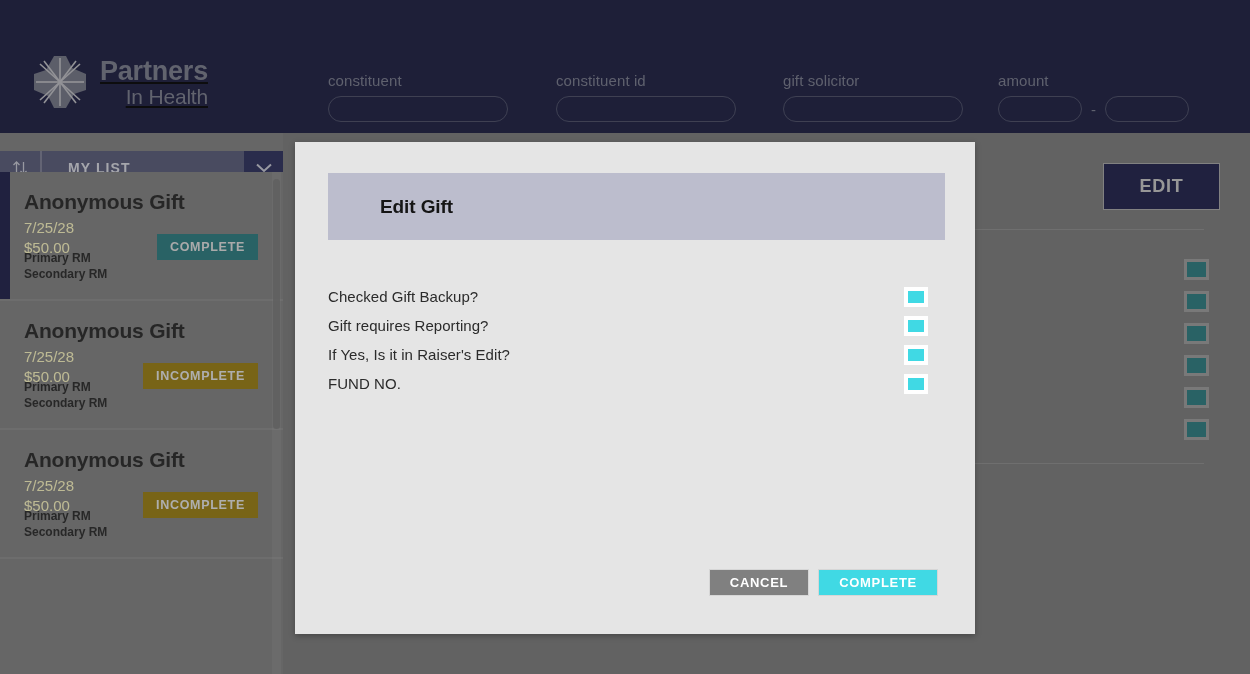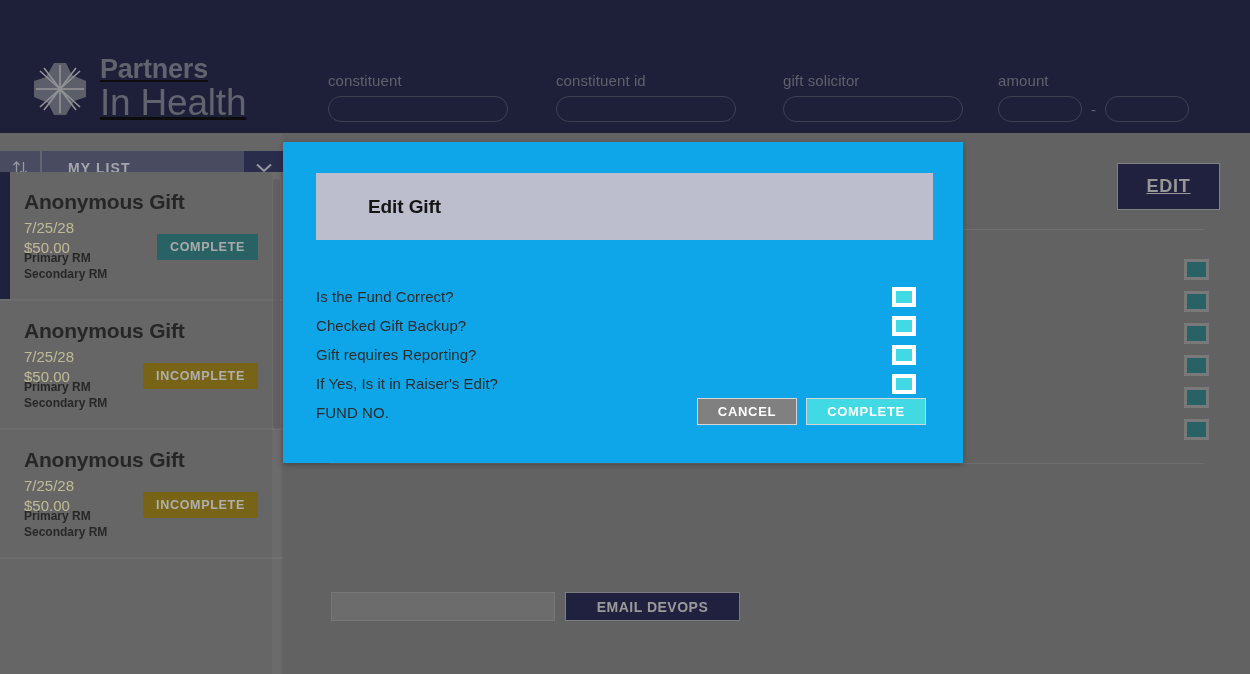--- a/index.html
+++ b/index.html
@@ -47,25 +47,26 @@
     flex-direction: column;
     line-height: 1.0;
   }
   .brand-line1 {
     font-size: 27px;
     font-weight: bold;
     color: #9396a8;
     letter-spacing: -0.2px;
   }
   .brand-line2 {
-    font-size: 37px;
+    font-size: 21px;
     font-weight: normal;
     color: #9396a8;
     letter-spacing: -0.2px;
     margin-top: 1px;
+    text-align: right;
   }
 
   .filters {
     position: absolute;
     left: 328px; top: 44px;
     display: flex;
     align-items: flex-start;
     gap: 0;
   }
   .filter-group { position: absolute; margin-top: 28px; }
@@ -219,31 +220,30 @@
     position: absolute;
     left: 283px; top: 133px;
     width: 967px;
     height: 541px;
     background: #7b7b7b;
   }
 
   .edit-btn {
     position: absolute;
     right: 30px; top: 30px;
-    width: 103px; height: 47px;
+    width: 117px; height: 47px;
     background: #1d1f4a;
     border: 1px solid #a8a8a8;
     color: #c8c8c8;
     font-size: 18px;
     font-weight: bold;
     letter-spacing: 0.8px;
     display: flex;
     align-items: center;
     justify-content: center;
-    text-decoration: underline;
   }
 
   .main-divider {
     position: absolute;
     left: 46px; top: 96px;
     width: 875px;
     height: 1px;
     background: #8e8e8e;
   }
 
@@ -289,24 +289,24 @@
     position: absolute;
     left: 46px; top: 330px;
     width: 875px;
     height: 1px;
     background: #8e8e8e;
   }
 
   
   .modal {
     position: absolute;
-    left: 283px; top: 142px;
+    left: 295px; top: 142px;
     width: 680px;
-    height: 321px;
-    background: #0ea5e9;
+    height: 492px;
+    background: #e5e5e5;
     box-shadow: 0 2px 6px rgba(0,0,0,0.28);
   }
 
   .modal-titlebar {
     position: absolute;
     left: 33px; top: 31px;
     width: 617px; height: 67px;
     background: #bcbdcd;
     display: flex;
     align-items: center;
@@ -545,24 +545,20 @@
 
   <div class="modal">
 
     <div class="modal-titlebar">
       <span class="modal-title">Edit Gift</span>
     </div>
 
     <div class="modal-body">
 
       <div class="q-row">
-        <span class="q-label">Is the Fund Correct?</span>
-        <span class="q-check"></span>
-      </div>
-      <div class="q-row">
         <span class="q-label">Checked Gift Backup?</span>
         <span class="q-check"></span>
       </div>
       <div class="q-row">
         <span class="q-label">Gift requires Reporting?</span>
         <span class="q-check"></span>
       </div>
       <div class="q-row">
         <span class="q-label">If Yes, Is it in Raiser's Edit?</span>
         <span class="q-check"></span>

